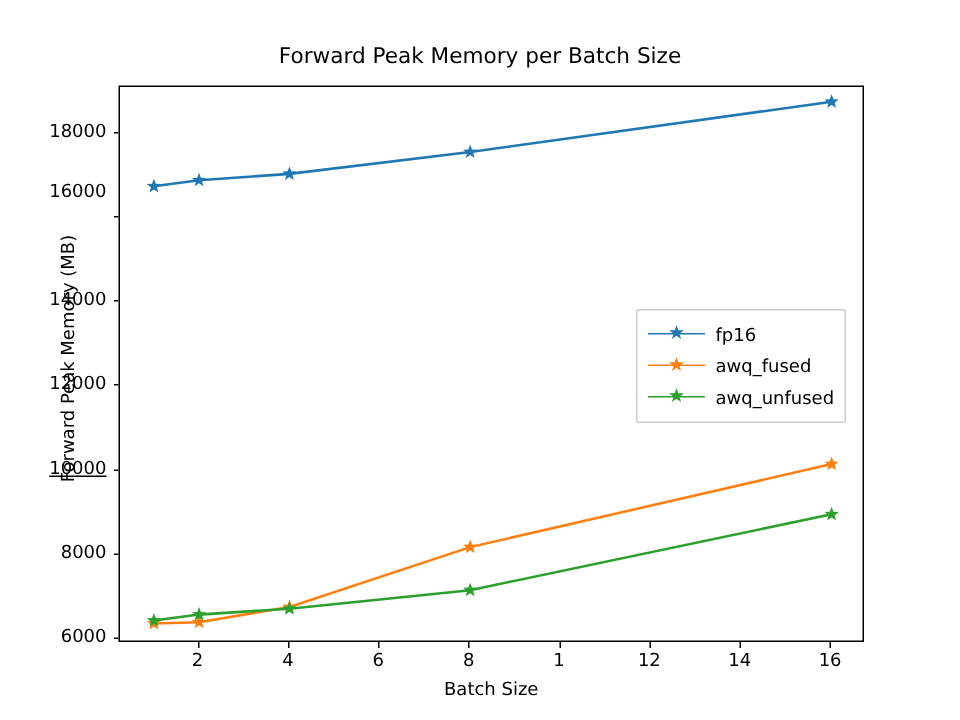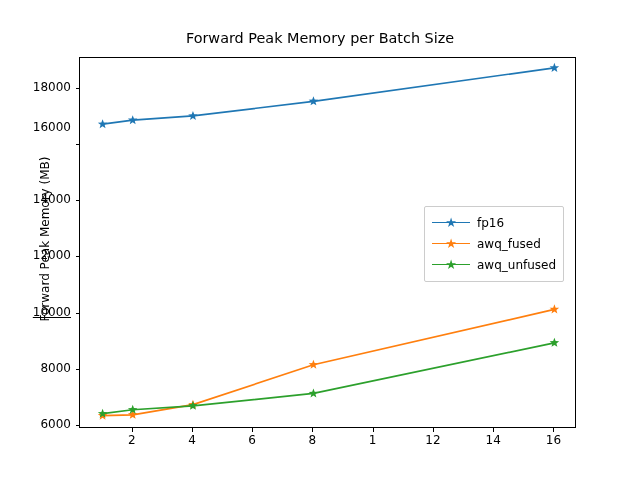--- a/index.html
+++ b/index.html
@@ -191,20 +191,21 @@
       <div class="xtick-mark" style="left: 191.955px;"></div>
       <div class="xtick-mark" style="left: 252.197px;"></div>
       <div class="xtick-mark" style="left: 312.439px;"></div>
       <div class="xtick-mark" style="left: 372.682px;"></div>
       <div class="xtick-mark" style="left: 432.924px;"></div>
       <div class="xtick-mark" style="left: 493.167px;"></div>
       <div class="xtick-mark" style="left: 553.409px;"></div>
     </div>
 
   <div id="ylabel">Forward Peak Memory (MB)</div>
+  <div id="xlabel">Batch Size</div>
 
   <div id="plot-area">
     <svg id="plot-svg" viewBox="0 0 497 371" preserveAspectRatio="none">
         <g>
           <polyline points="22.59,66.21 52.71,62.14 112.95,57.92 233.44,43.30 474.41,9.84" fill="none" stroke="#1f77b4" stroke-width="1.7"></polyline>
           <polygon points="22.59,61.21 23.83,64.52 27.35,64.67 24.59,66.86 25.53,70.26 22.59,68.31 19.65,70.26 20.59,66.86 17.84,64.67 21.36,64.52" fill="#1f77b4" stroke="none"></polygon>
           <polygon points="52.71,57.14 53.95,60.44 57.47,60.59 54.71,62.79 55.65,66.18 52.71,64.24 49.77,66.18 50.71,62.79 47.96,60.59 51.48,60.44" fill="#1f77b4" stroke="none"></polygon>
           <polygon points="112.95,52.92 114.19,56.22 117.71,56.38 114.95,58.57 115.89,61.97 112.95,60.02 110.02,61.97 110.96,58.57 108.20,56.38 111.72,56.22" fill="#1f77b4" stroke="none"></polygon>
           <polygon points="233.44,38.30 234.67,41.60 238.19,41.75 235.44,43.95 236.38,47.34 233.44,45.40 230.50,47.34 231.44,43.95 228.68,41.75 232.21,41.60" fill="#1f77b4" stroke="none"></polygon>
           <polygon points="474.41,4.84 475.64,8.14 479.16,8.30 476.41,10.49 477.35,13.89 474.41,11.94 471.47,13.89 472.41,10.49 469.65,8.30 473.17,8.14" fill="#1f77b4" stroke="none"></polygon>

